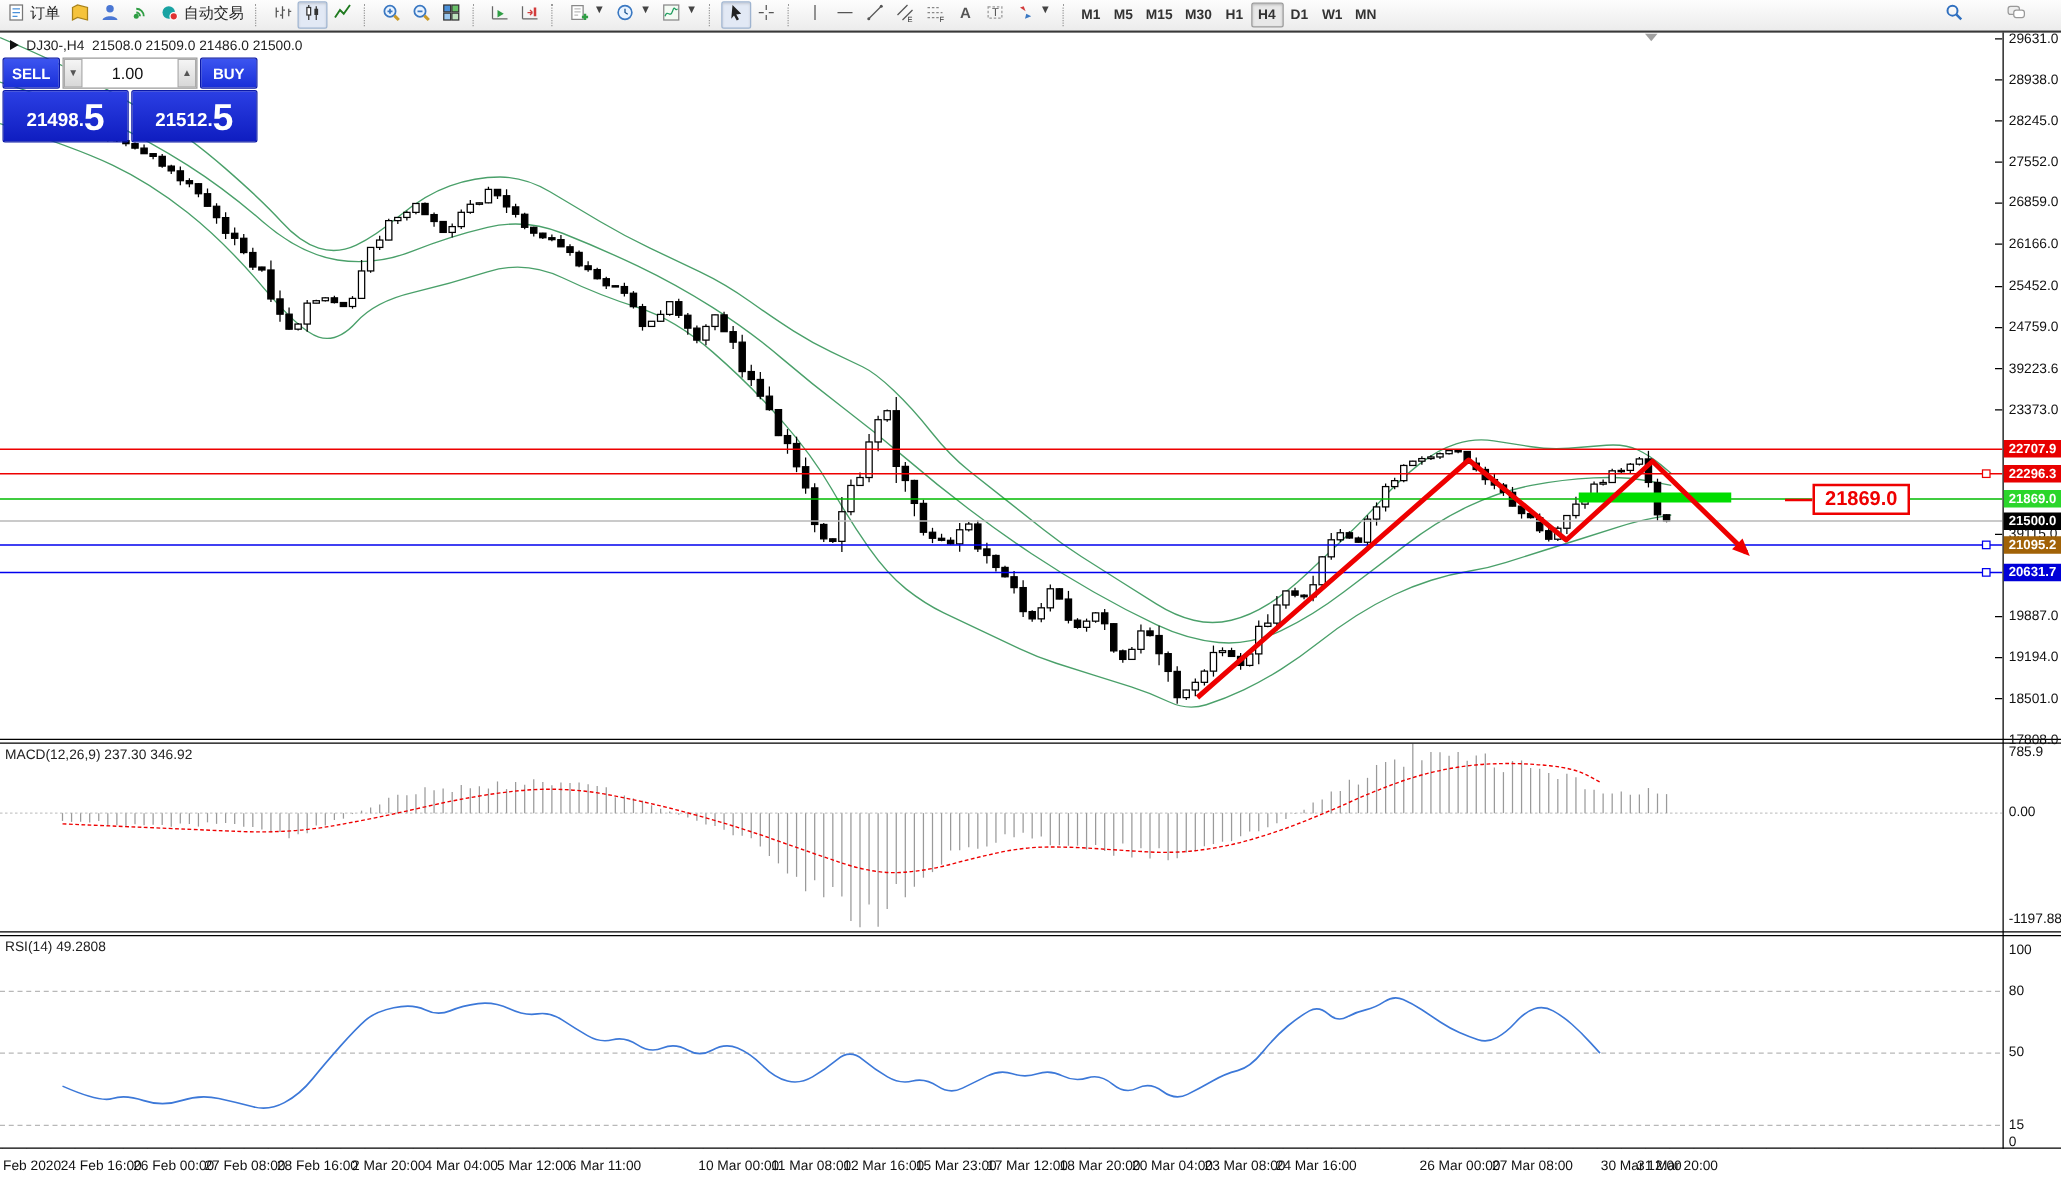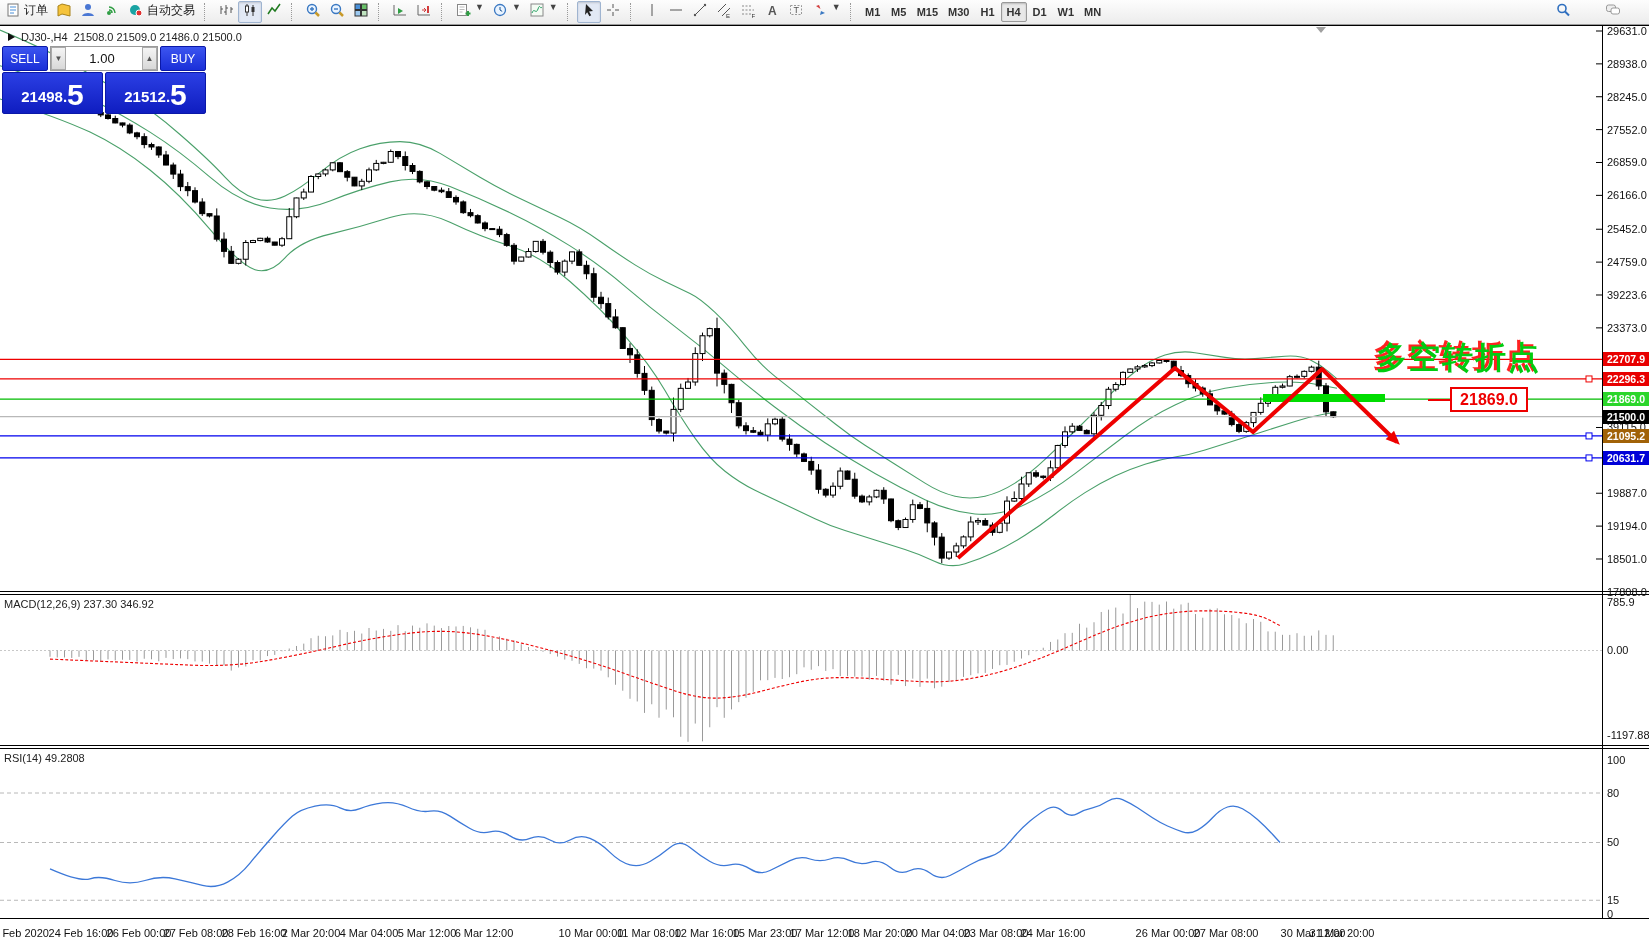--- a/index.html
+++ b/index.html
@@ -33,21 +33,21 @@
   .ptick{position:absolute;left:1607px;font-size:11px;color:#111;line-height:12px;z-index:3;white-space:nowrap}
   .pbadge{position:absolute;left:1603px;width:46px;height:14px;font-size:10.5px;font-weight:bold;text-align:center;
           line-height:14px;z-index:4;white-space:nowrap}
   .tlabel{position:absolute;top:927px;font-size:11px;color:#111;transform:translateX(-50%);z-index:3;white-space:nowrap}
   .shift-marker{position:absolute;left:1316px;top:27px;width:0;height:0;border-left:5px solid transparent;
                 border-right:5px solid transparent;border-top:6px solid #a0a0a0;z-index:3}
   
   .trade{position:absolute;left:2px;top:46px;width:204px;z-index:5;font-family:"Liberation Sans",sans-serif}
   .trade .row1{display:flex;height:25px;gap:2px}
   .btn-trade{flex:0 0 46px;background:linear-gradient(#3c55f0,#1a2fd8);border:1px solid #0a18a8;color:#fff;
-             font-size:12px;font-weight:normal;display:flex;align-items:center;justify-content:center;border-radius:2px}
+             font-size:12px;font-weight:bold;display:flex;align-items:center;justify-content:center;border-radius:2px}
   .spinner{flex:1;display:flex;align-items:center;background:#fff;border:1px solid #9a9a9a}
   .spin-btn{width:15px;height:100%;background:linear-gradient(#f5f5f5,#d8d8d8);border:1px solid #aaa;color:#555;
             font-size:8px;display:flex;align-items:center;justify-content:center}
   .spin-val{flex:1;text-align:center;font-size:13px;padding-right:4px;color:#111}
   .trade .row2{display:flex;height:42px;gap:2px;margin-top:1px}
   .price-box{flex:1;background:linear-gradient(#2b3fe4,#0f1dc0);border:1px solid #0a18a8;color:#fff;display:flex;
              align-items:flex-end;justify-content:center;padding-bottom:3px;border-radius:2px}
   .price-box .int{font-size:15px;font-weight:bold;line-height:26px}
   .price-box .dot{font-size:15px;font-weight:bold;line-height:26px}
   .price-box .big{font-size:30px;font-weight:bold;line-height:30px}
@@ -943,21 +943,20 @@
         <span class="big">5</span>
       </div>
       <div class="price-box">
         <span class="int">21512</span>
         <span class="dot">.</span>
         <span class="big">5</span>
       </div>
     </div>
   </div>
 
-  <div class="turning">多空转折点</div>
   <div class="flag-line"></div>
   <div class="flag">21869.0</div>
 
   <div class="sep-h" style="top:591px"></div>
   <div class="sep-h" style="top:745px"></div>
   <div class="botline"></div>
   <div class="vaxis"></div>
 
   <div class="pane-label" style="left:4px;top:598px">
     <span>MACD(12,26,9)</span>
@@ -1002,21 +1001,21 @@
     </div>
   <div id="time-labels">
       <div class="tlabel" style="left:18px">21 Feb 2020</div>
       <div class="tlabel" style="left:81px">24 Feb 16:00</div>
       <div class="tlabel" style="left:139px">26 Feb 00:00</div>
       <div class="tlabel" style="left:196px">27 Feb 08:00</div>
       <div class="tlabel" style="left:254px">28 Feb 16:00</div>
       <div class="tlabel" style="left:311px">2 Mar 20:00</div>
       <div class="tlabel" style="left:369px">4 Mar 04:00</div>
       <div class="tlabel" style="left:427px">5 Mar 12:00</div>
-      <div class="tlabel" style="left:484px">6 Mar 12:00</div>
+      <div class="tlabel" style="left:484px">6 Mar 11:00</div>
       <div class="tlabel" style="left:591px">10 Mar 00:00</div>
       <div class="tlabel" style="left:649px">11 Mar 08:00</div>
       <div class="tlabel" style="left:707px">12 Mar 16:00</div>
       <div class="tlabel" style="left:765px">15 Mar 23:00</div>
       <div class="tlabel" style="left:822px">17 Mar 12:00</div>
       <div class="tlabel" style="left:880px">18 Mar 20:00</div>
       <div class="tlabel" style="left:938px">20 Mar 04:00</div>
       <div class="tlabel" style="left:996px">23 Mar 08:00</div>
       <div class="tlabel" style="left:1053px">24 Mar 16:00</div>
       <div class="tlabel" style="left:1168px">26 Mar 00:00</div>

